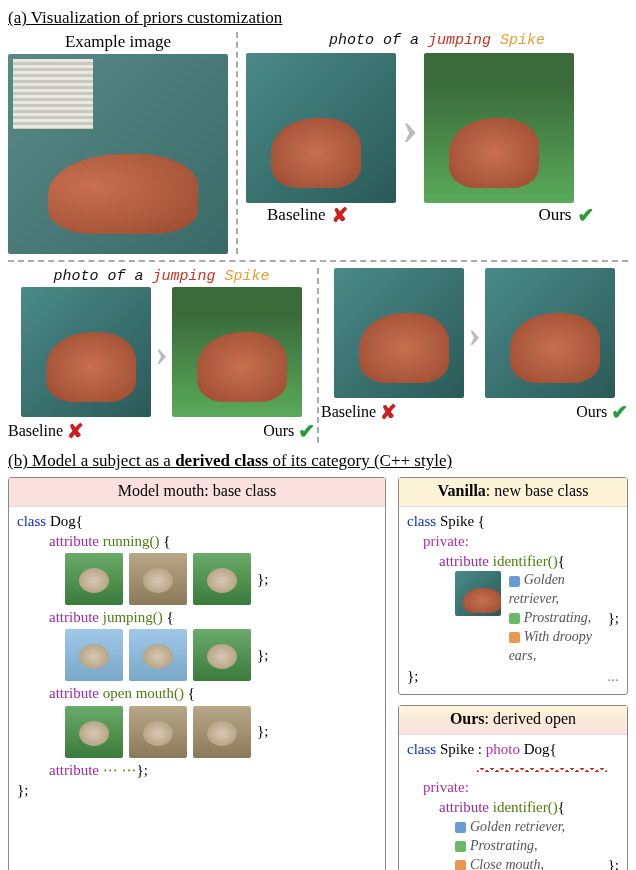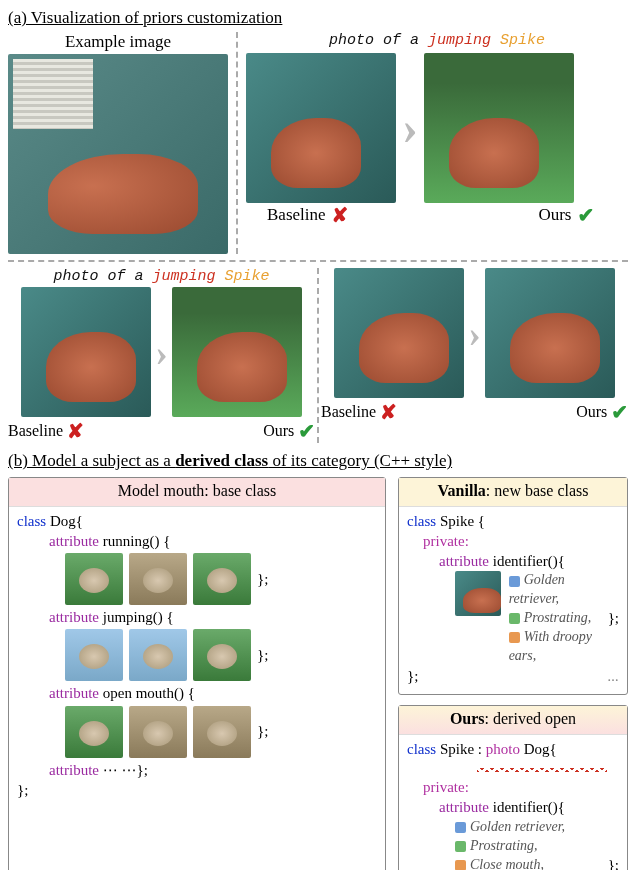--- a/index.html
+++ b/index.html
@@ -39,21 +39,21 @@
 .code-area{display:flex;gap:12px;margin-top:6px}
 .code-box{border:1.5px solid #888;border-radius:3px;font-family:"Times New Roman",serif;font-size:15px;line-height:1.35;padding:6px 8px 8px;position:relative}
 .code-header{text-align:center;font-size:16px;padding:2px 0 4px;margin:-6px -8px 4px;border-bottom:1px solid #ddd}
 .hdr-pink{background:#fbe0e0}
 .hdr-yellow{background:#fdf4d8}
 .hdr-grad{background:linear-gradient(180deg,#fdf4d8,#fbe0e0)}
 .kw{color:#1030cc}
 .pub{color:#b030a0}
 .priv{color:#b030a0}
 .attr{color:#9a2aa0}
-.fn{color:#000000}
+.fn{color:#4d7c0f}
 .sym{color:#000}
 .indent1{padding-left:16px}
 .indent2{padding-left:32px}
 .indent3{padding-left:48px}
 .img-row{display:flex;gap:6px;align-items:center;padding-left:48px;margin:2px 0}
 .img-row .tiny{width:58px;height:52px;border-radius:2px}
 .tiny.grass{background:linear-gradient(180deg,#6aaa6a,#3a7a3a)}
 .tiny.sky{background:linear-gradient(180deg,#a0c8e8,#7aa8c8)}
 .tiny.dirt{background:linear-gradient(180deg,#b8a888,#8a7a5a)}
 .tiny .d{width:30px;height:25px;background:radial-gradient(ellipse,#d8c8b0,#a89878);border-radius:50%;margin:15px auto}

